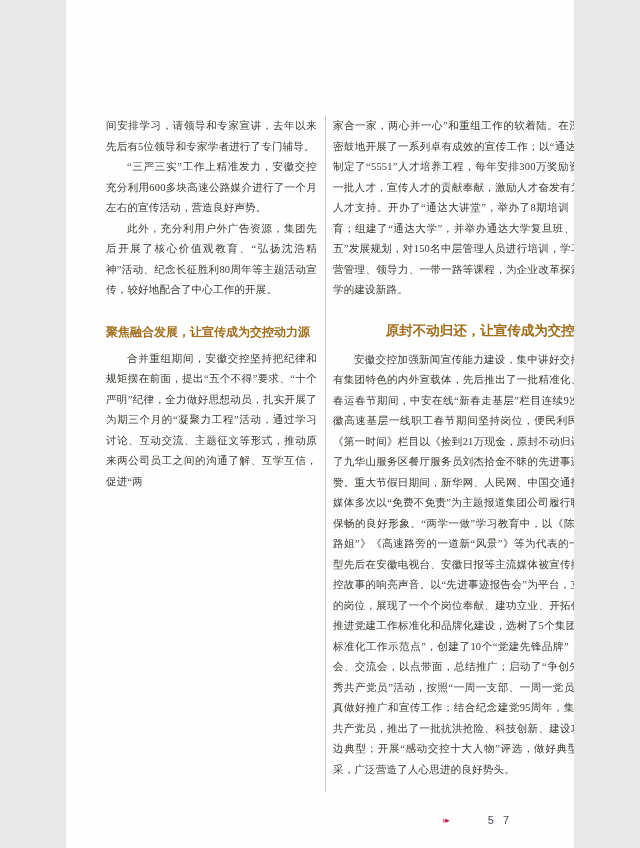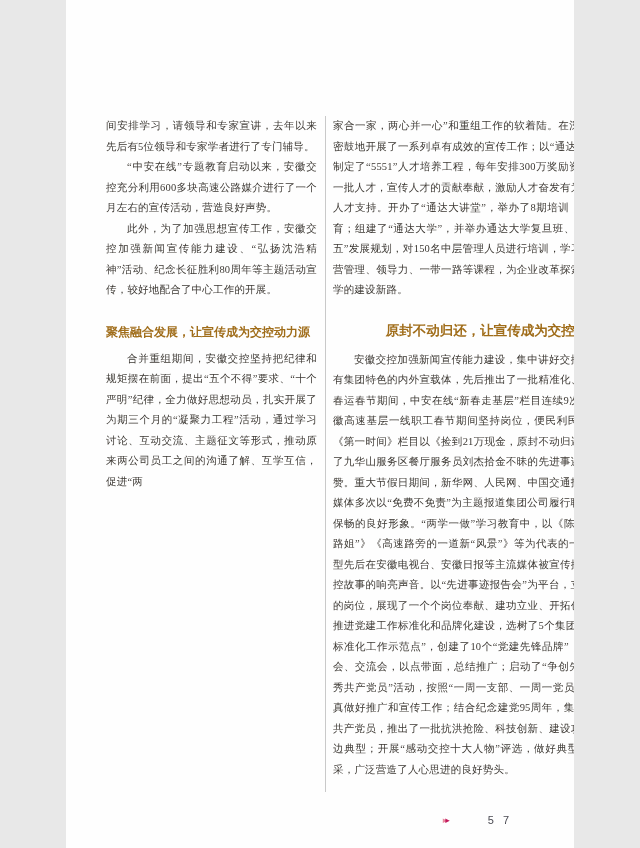--- a/index.html
+++ b/index.html
@@ -83,22 +83,22 @@
   }
 </style>
 </head>
 <body>
 
 <div class="page">
   <div class="content">
 
     <div class="col-left">
       <p class="para no-indent">间安排学习，请领导和专家宣讲，去年以来先后有5位领导和专家学者进行了专门辅导。</p>
-      <p class="para">“中安在线”专题教育启动以来，安徽交控充分利用600多块高速公路媒介进行了一个月左右的宣传活动，营造良好声势。</p>
-      <p class="para">此外，为了加强思想宣传工作，安徽交控加强新闻宣传能力建设、“弘扬沈浩精神”活动、纪念长征胜利80周年等主题活动宣传，较好地配合了中心工作的开展。</p>
+      <p class="para">“三严三实”工作上精准发力，安徽交控充分利用600多块高速公路媒介进行了一个月左右的宣传活动，营造良好声势。</p>
+      <p class="para">此外，充分利用户外广告资源，集团先后开展了核心价值观教育、“弘扬沈浩精神”活动、纪念长征胜利80周年等主题活动宣传，较好地配合了中心工作的开展。</p>
       <h3 class="heading heading-left">聚焦融合发展，让宣传成为交控动力源</h3>
       <p class="para">合并重组期间，安徽交控坚持把纪律和规矩摆在前面，提出“五个不得”要求、“十个严明”纪律，全力做好思想动员，扎实开展了为期三个月的“凝聚力工程”活动，通过学习讨论、互动交流、主题征文等形式，推动原来两公司员工之间的沟通了解、互学互信，促进“两</p>
     </div>
 
     <div class="col-right">
       <p class="para no-indent">家合一家，两心并一心”和重组工作的软着陆。在深化改革期间，紧锣密鼓地开展了一系列卓有成效的宣传工作；以“通达英才”工程为抓手，制定了“5551”人才培养工程，每年安排300万奖励资金，每年表彰奖励一批人才，宣传人才的贡献奉献，激励人才奋发有为，为企业发展提供人才支持。开办了“通达大讲堂”，举办了8期培训，2000余人次接受教育；组建了“通达大学”，并举办通达大学复旦班、科大班，围绕“十三五”发展规划，对150名中层管理人员进行培训，学习资本运作、企业经营管理、领导力、一带一路等课程，为企业改革探索出了实践型企业大学的建设新路。</p>
       <h3 class="heading heading-right">原封不动归还，让宣传成为交控故事会</h3>
       <p class="para">安徽交控加强新闻宣传能力建设，集中讲好交控故事，着力打造具有集团特色的内外宣载体，先后推出了一批精准化、接地气的好报道。春运春节期间，中安在线“新春走基层”栏目连续9次在显著位置刊发安徽高速基层一线职工春节期间坚持岗位，便民利民的报道；安徽经视《第一时间》栏目以《捡到21万现金，原封不动归还》为题，详细报道了九华山服务区餐厅服务员刘杰拾金不昧的先进事迹，受到网友一致点赞。重大节假日期间，新华网、人民网、中国交通报、安徽日报等主流媒体多次以“免费不免责”为主题报道集团公司履行职责担当，全力保安保畅的良好形象。“两学一做”学习教育中，以《陈青：高速路上“最美路姐”》《高速路旁的一道新“风景”》等为代表的一个个交控榜样和典型先后在安徽电视台、安徽日报等主流媒体被宣传推广，有力传播了交控故事的响亮声音。以“先进事迹报告会”为平台，立足基层一线最平凡的岗位，展现了一个个岗位奉献、建功立业、开拓创新典型事迹；积极推进党建工作标准化和品牌化建设，选树了5个集团公司层面的“党支部标准化工作示范点”，创建了10个“党建先锋品牌”，召开品牌创建推进会、交流会，以点带面，总结推广；启动了“争创先进党支部、争当优秀共产党员”活动，按照“一周一支部、一周一党员、一周一刊播”，认真做好推广和宣传工作；结合纪念建党95周年，集中表彰了103名优秀共产党员，推出了一批抗洪抢险、科技创新、建设攻坚、微笑服务等身边典型；开展“感动交控十大人物”评选，做好典型引路，弘扬交控风采，广泛营造了人心思进的良好势头。</p>
 
     </div>

